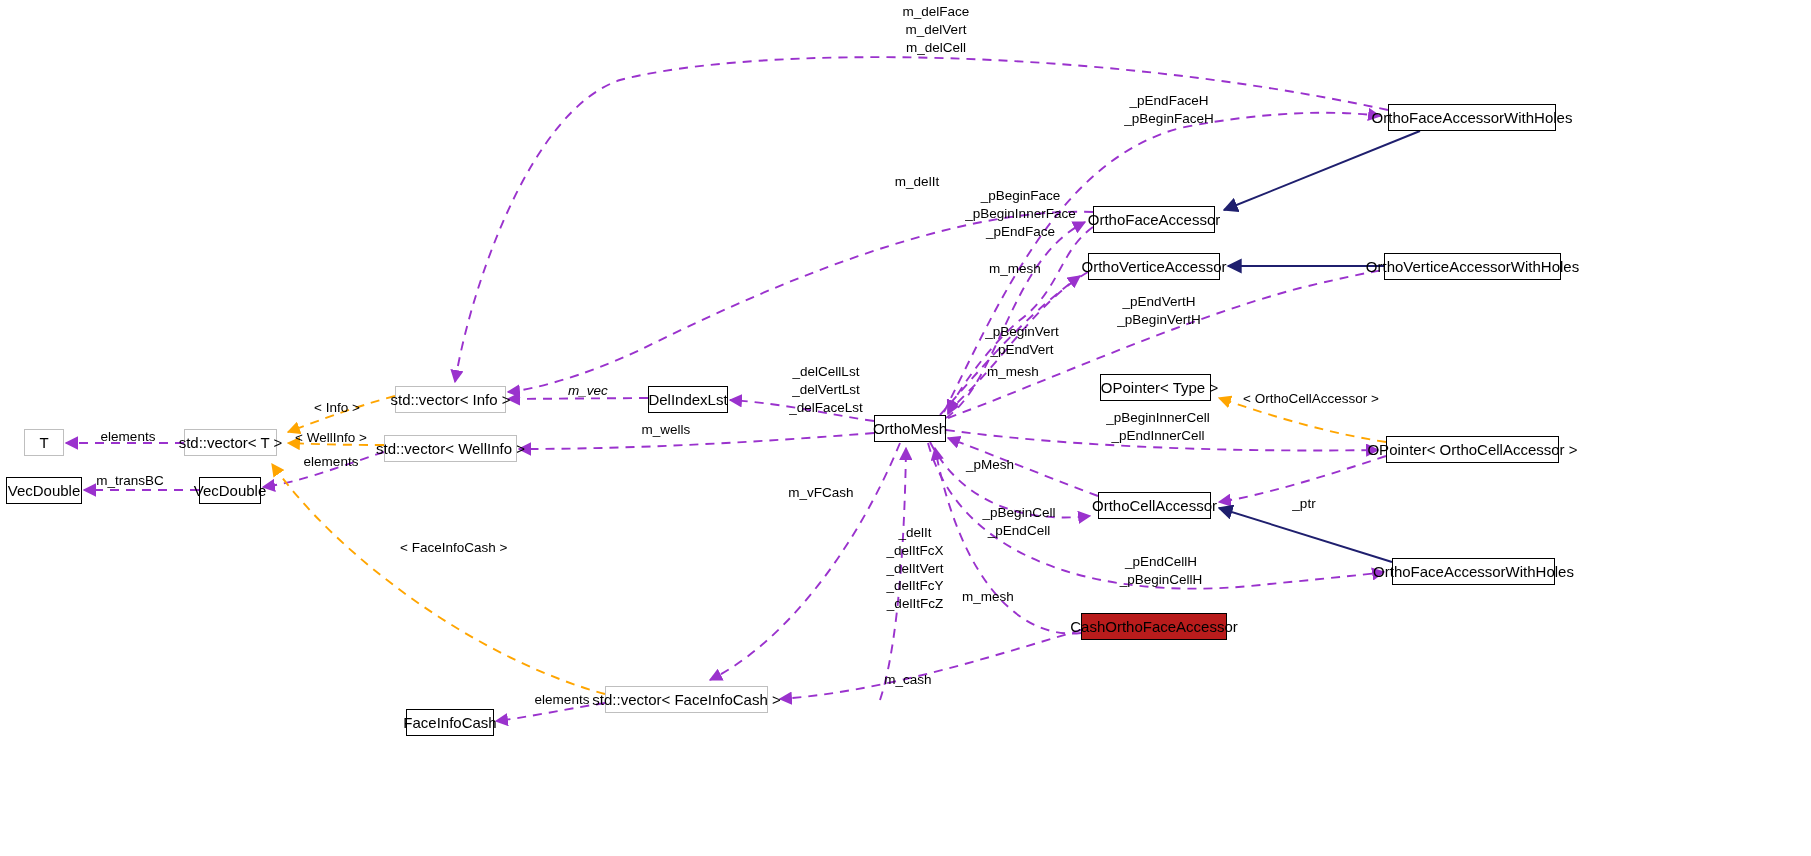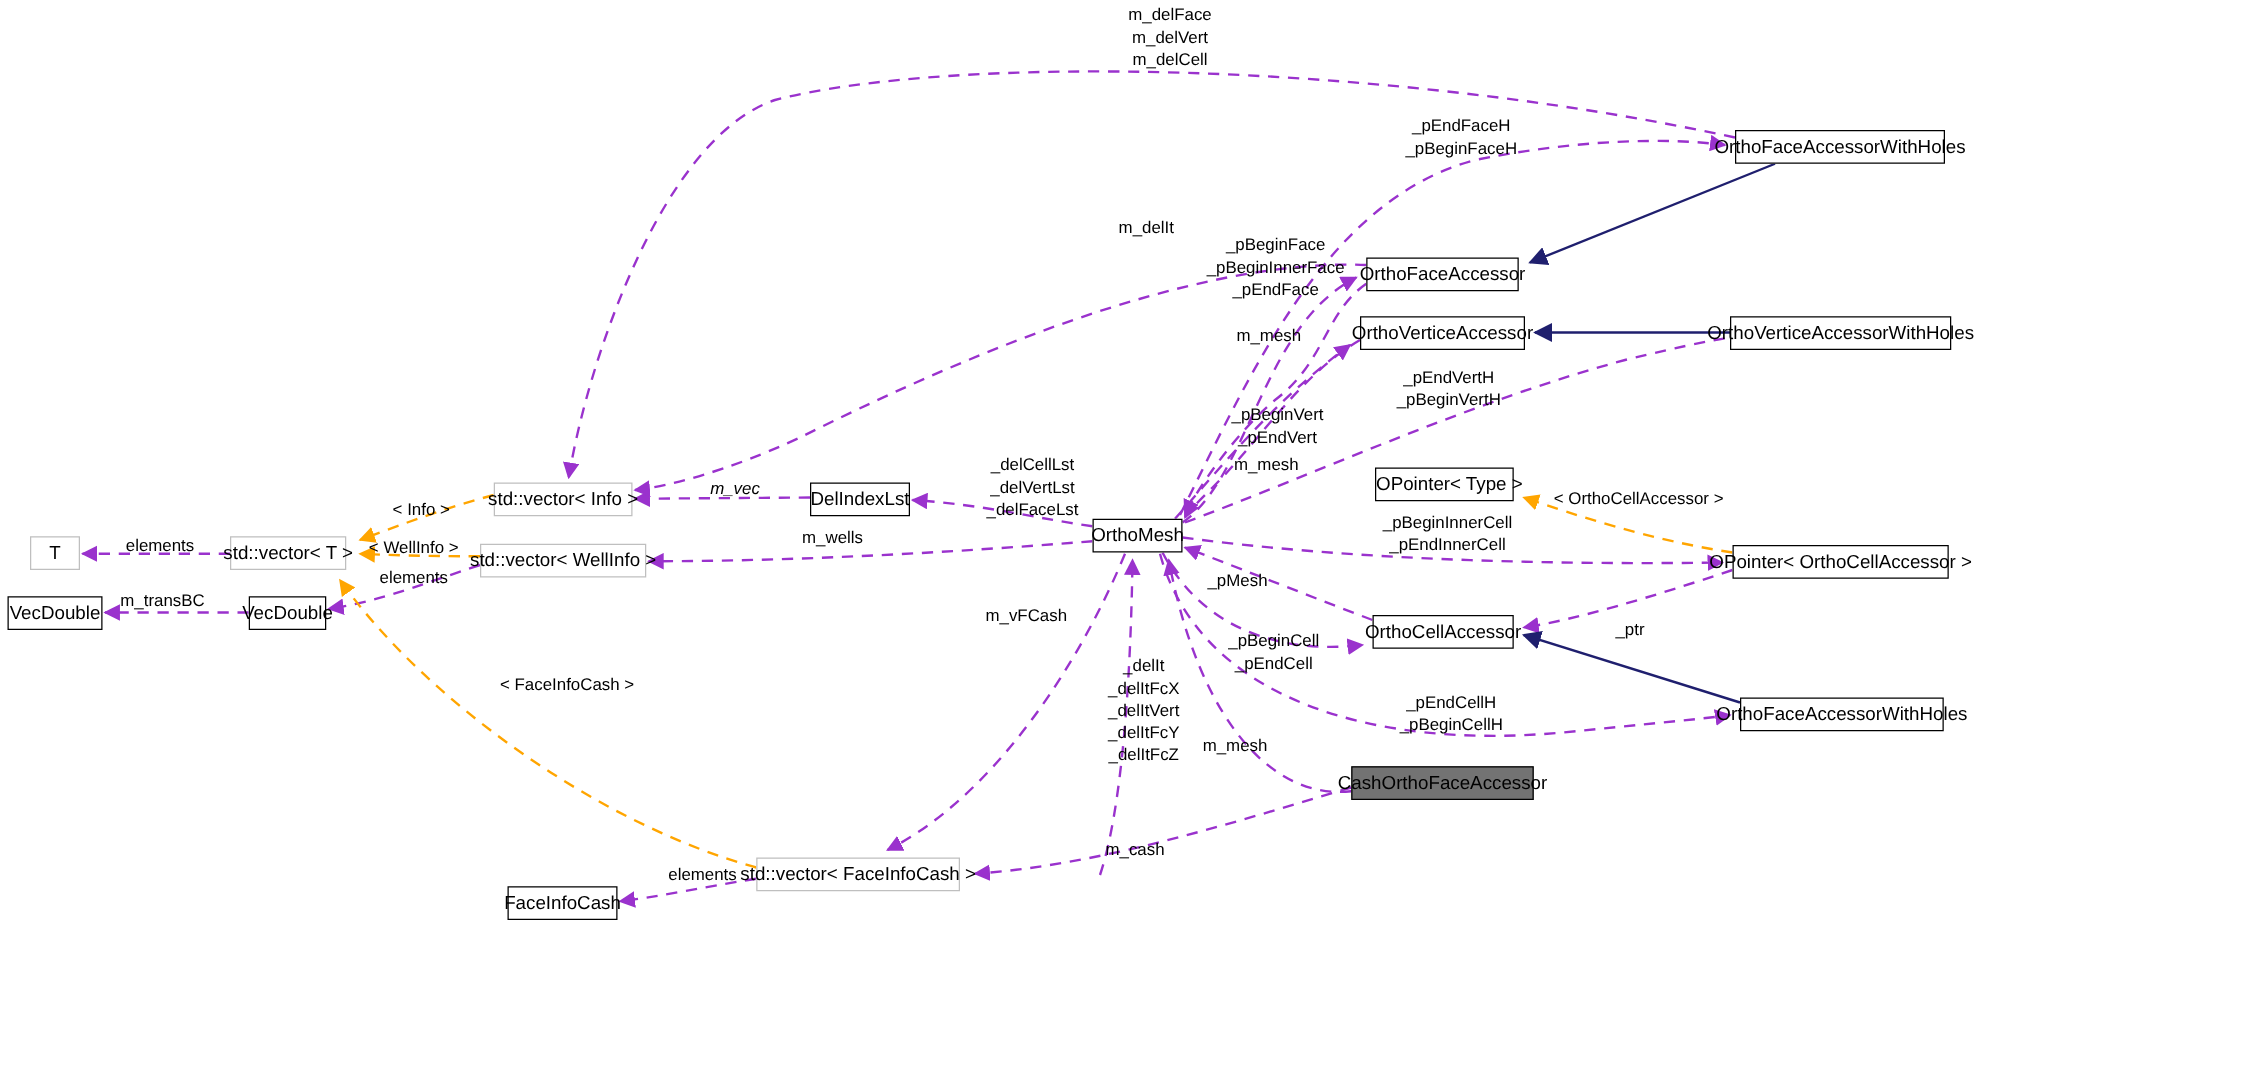--- a/index.html
+++ b/index.html
@@ -41,21 +41,21 @@
   
   .node.solid {
     border: 1.6px solid #000000;
   }
   
   .node.lite {
     border: 1px solid #bfbfbf;
   }
   
   .node.current {
-    background: #737373;
+    background: #b91c1c;
     border: 1.6px solid #000000;
   }
   .edge-label {
     position: absolute;
     font-size: 13.5px;
     color: #000000;
     white-space: nowrap;
     line-height: 1.32;
     text-align: center;
     pointer-events: none;

